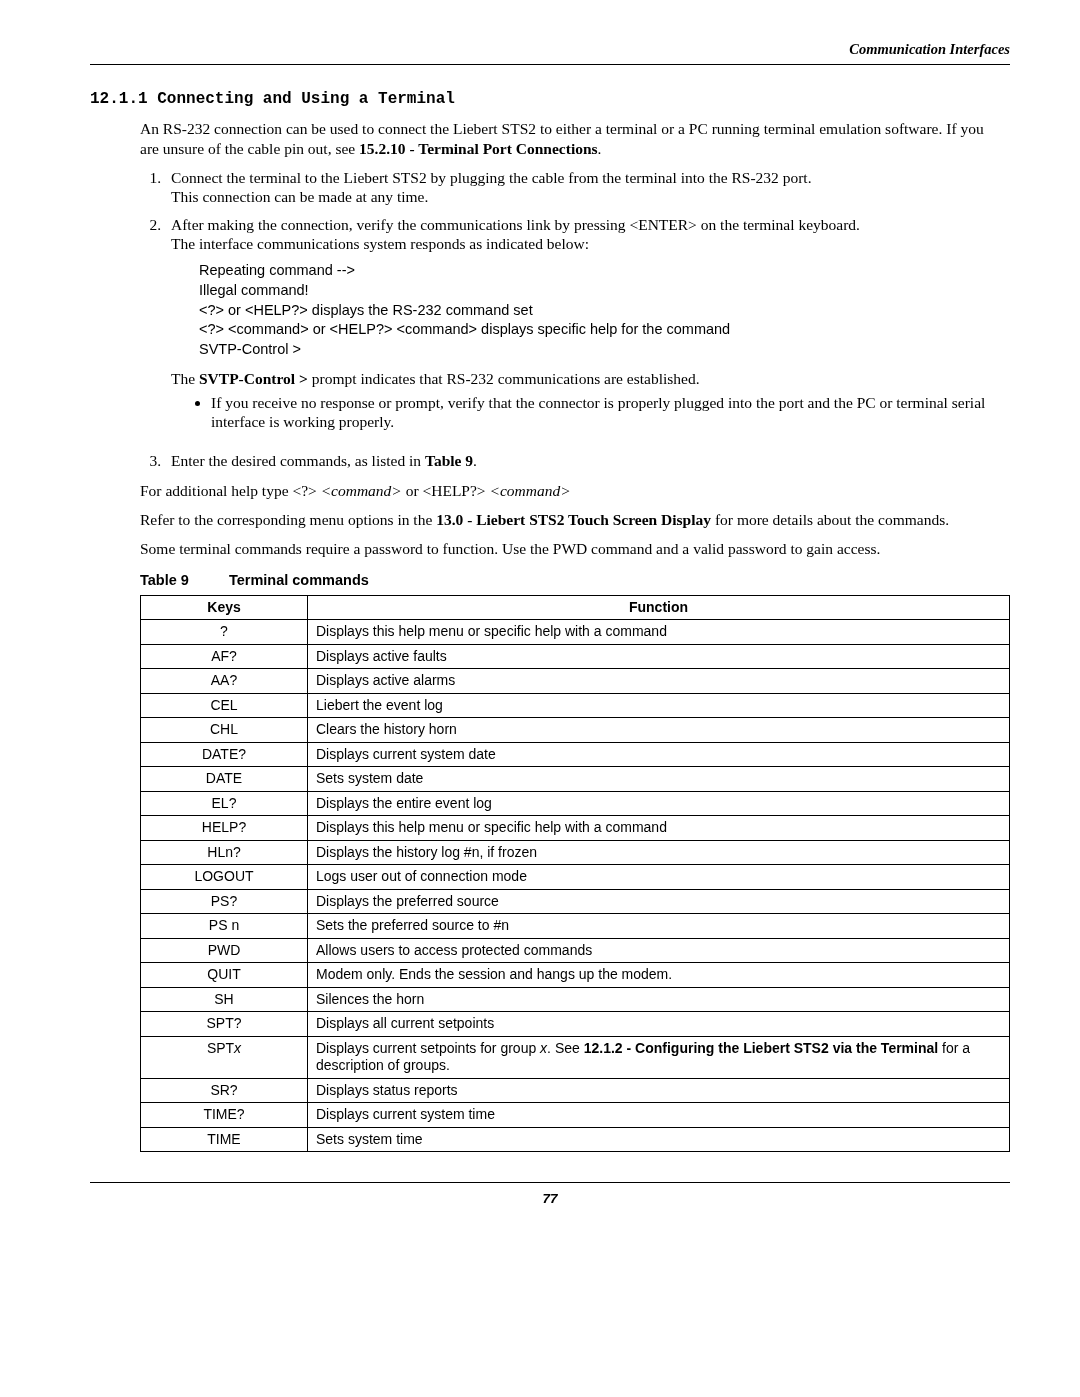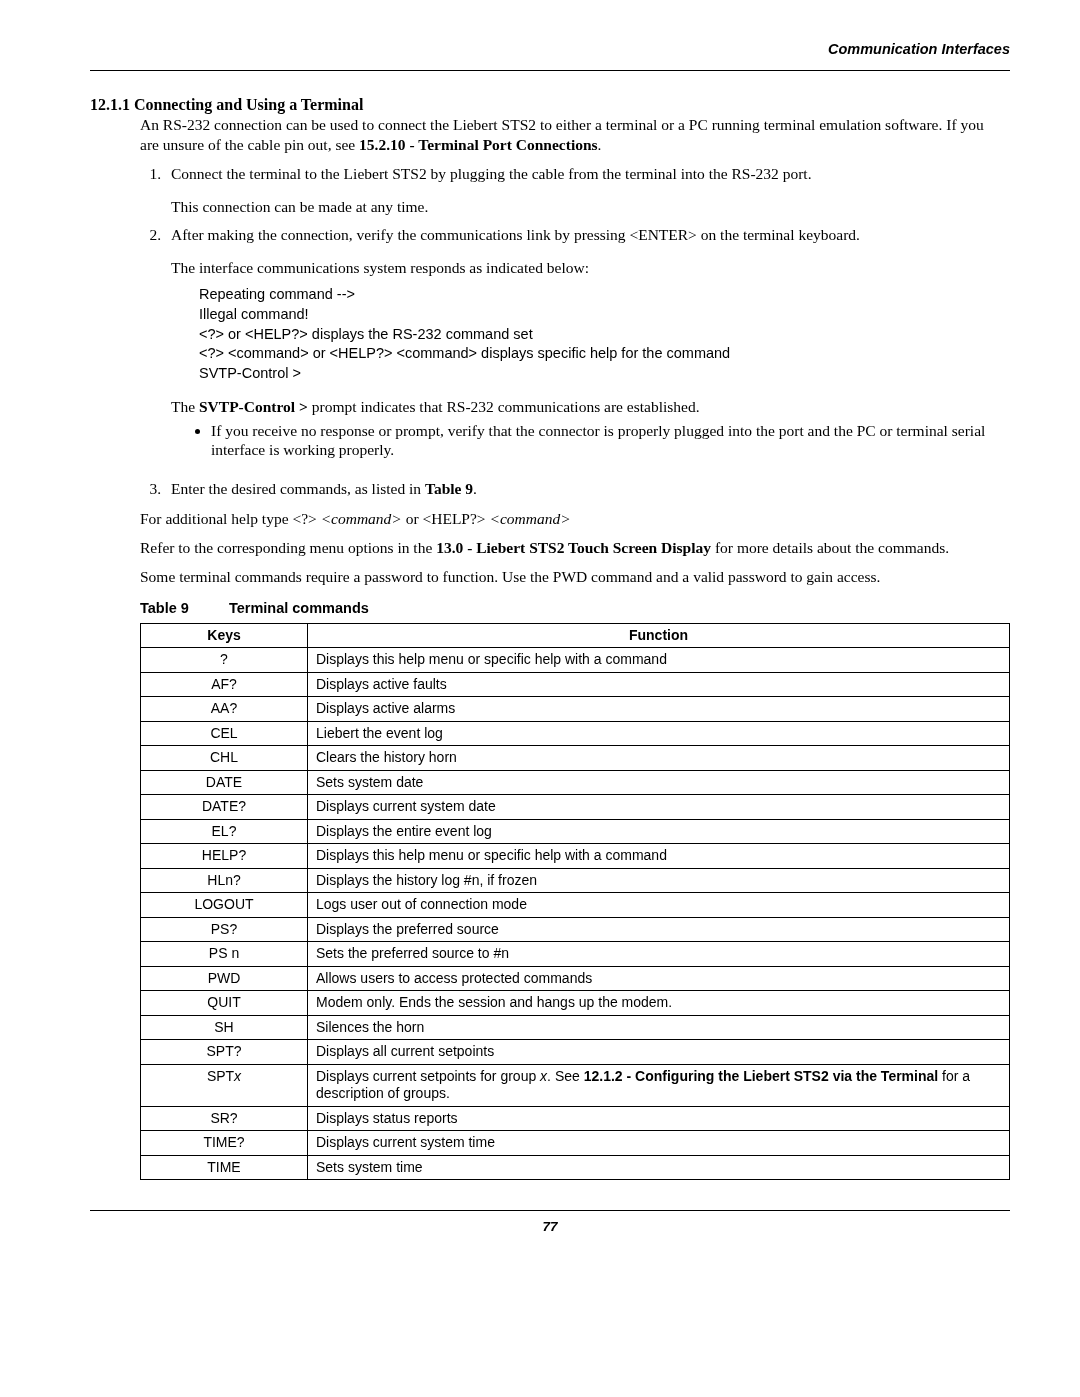--- a/index.html
+++ b/index.html
@@ -8,59 +8,60 @@
     color: #000;
     background: #fff;
     margin: 0;
     padding: 40px 70px 40px 90px;
     width: 1080px;
     box-sizing: border-box;
     line-height: 1.25;
   }
   .header-right {
     text-align: right;
-    font-family: Liberation Sans, sans-serif;
+    font-family: Liberation Serif, serif;
     font-weight: bold;
     font-style: italic;
     font-size: 14.5px;
-    margin-bottom: 12px;
+    margin-bottom: 6px;
   }
   hr.top-rule {
     border: none;
     border-top: 1.2px solid #000;
     margin: 0 0 24px 0;
   }
   hr.bottom-rule {
     border: none;
     border-top: 1.2px solid #000;
     margin: 30px 0 8px 0;
   }
   .section-heading {
-    font-family: Liberation Serif, serif;
+    font-family: Liberation Mono, monospace;
     font-weight: bold;
     font-size: 16px;
+    margin-bottom: 10px;
   }
   .body-block {
     margin-left: 50px;
   }
   .para {
     margin: 0 8px 10px 0;
   }
   .bold { font-weight: bold; }
   .italic { font-style: italic; }
   ol.steps {
     margin: 0 0 10px 0;
     padding-left: 25px;
   }
   ol.steps > li {
     margin-bottom: 8px;
     padding-left: 6px;
   }
   .sub-line {
-    margin-top: 14px;
+    margin-top: 0;
   }
   .code-block {
     font-family: Arial, Helvetica, sans-serif;
     font-size: 14.5px;
     white-space: pre;
     margin: 8px 0 10px 28px;
     line-height: 1.35;
   }
   ul.bullet {
     list-style-type: disc;
@@ -183,28 +184,28 @@
         </tr>
         <tr>
           <td class="key">CEL</td>
           <td>Liebert the event log</td>
         </tr>
         <tr>
           <td class="key">CHL</td>
           <td>Clears the history horn</td>
         </tr>
         <tr>
+          <td class="key">DATE?</td>
+          <td>Displays current system date</td>
+        </tr>
+        <tr>
           <td class="key">DATE</td>
           <td>Sets system date</td>
         </tr>
         <tr>
-          <td class="key">DATE?</td>
-          <td>Displays current system date</td>
-        </tr>
-        <tr>
           <td class="key">EL?</td>
           <td>Displays the entire event log</td>
         </tr>
         <tr>
           <td class="key">HELP?</td>
           <td>Displays this help menu or specific help with a command</td>
         </tr>
         <tr>
           <td class="key">HLn?</td>
           <td>Displays the history log #n, if frozen</td>

